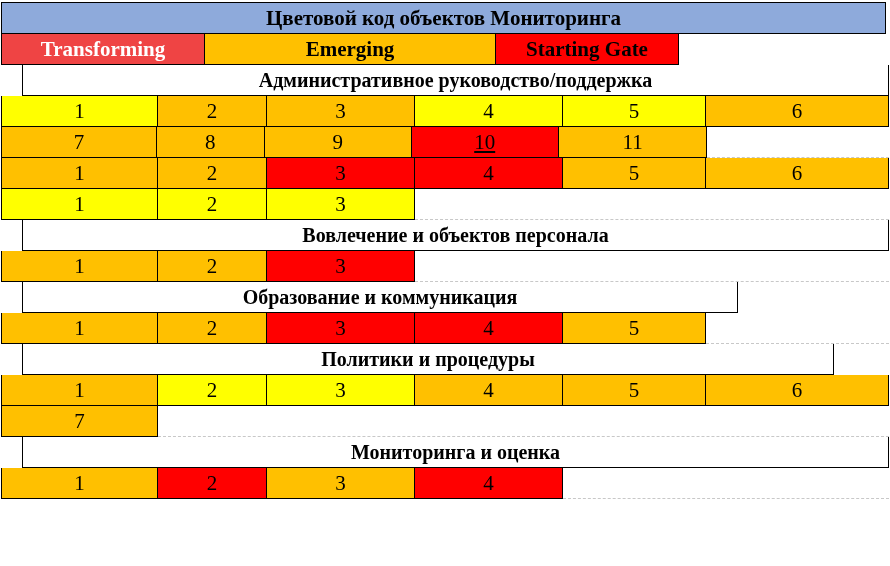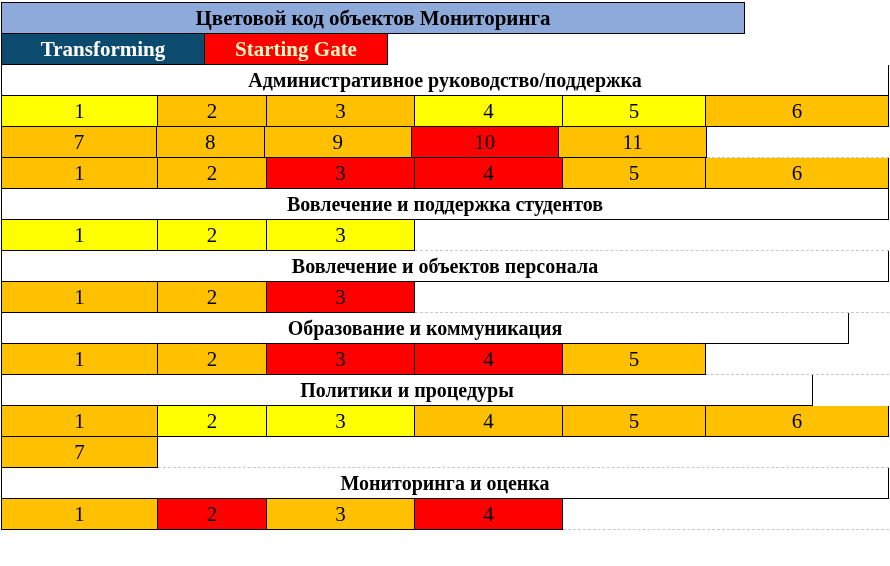--- a/index.html
+++ b/index.html
@@ -8,87 +8,85 @@
   #grid { position: absolute; left: 1px; top: 2px; width: 888px; }
   .row { position: relative; height: 31px; display: flex; }
   .row.title { height: 32px; }
   .cell { box-sizing: border-box; height: 100%; display: flex; align-items: center;
           justify-content: center; font-size: 21px; color: #000;
           border-right: 1px solid #000; border-bottom: 1px solid #000; }
   .cell:first-child { border-left: 1px solid #000; }
   .title .cell { background: #8eaadb; font-weight: bold; font-size: 21px;
                  border-top: 1px solid #000; }
   .legend .cell { font-weight: bold; font-size: 21px; }
-  .section .cell { background: #ffffff; font-weight: bold; font-size: 20px; }
-  .c-green { background: #0c4a6e; color: #ffffff !important; }
+  .section .cell { background: #ffffff; font-weight: bold; font-size: 20px; margin-left: 21px; }
+  .c-green { background: #ef4444; color: #ffffff !important; }
   .c-yellow { background: #ffff00; }
   .c-orange { background: #ffc000; }
   .c-red { background: #ff0000; }
   .c-empty { background: transparent; border-right: none !important; border-bottom: 1px dashed #c8c8c8 !important; }
-  .legend .c-red { color: #fef9c3; }
+  .legend .c-red { color: #000000; }
 </style>
 </head>
 <body>
 
 <div id="grid">
   <div class="row title">
-    <div class="cell" style="width:744px">Цветовой код объектов Мониторинга</div>
+    <div class="cell" style="width:885px">Цветовой код объектов Мониторинга</div>
   </div>
   <div class="row legend">
     <div class="cell c-green" style="width:204px">Transforming</div>
+    <div class="cell c-orange" style="width:291px">Emerging</div>
     <div class="cell c-red" style="width:183px">Starting Gate</div>
   </div>
   <div id="body-rows">
       <div class="row section">
         <div class="cell" style="width: 888px;">Административное руководство/поддержка</div>
       </div>
       <div class="row">
         <div class="cell c-yellow" style="width: 157px;">1</div>
         <div class="cell c-orange" style="width: 109px;">2</div>
         <div class="cell c-orange" style="width: 148px;">3</div>
         <div class="cell c-yellow" style="width: 148px;">4</div>
         <div class="cell c-yellow" style="width: 143px;">5</div>
         <div class="cell c-orange" style="width: 183px;">6</div>
       </div>
       <div class="row">
         <div class="cell c-orange" style="width: 157px;">7</div>
         <div class="cell c-orange" style="width: 109px;">8</div>
         <div class="cell c-orange" style="width: 148px;">9</div>
-        <div class="cell c-red" style="width: 148px;">10</div>
+        <div class="cell c-red" style="width: 148px; text-decoration: underline;">10</div>
         <div class="cell c-orange" style="width: 150px;">11</div>
         <div class="cell c-empty" style="width: 183px;"></div>
       </div>
       <div class="row">
         <div class="cell c-orange" style="width: 157px;">1</div>
         <div class="cell c-orange" style="width: 109px;">2</div>
         <div class="cell c-red" style="width: 148px;">3</div>
         <div class="cell c-red" style="width: 148px;">4</div>
         <div class="cell c-orange" style="width: 143px;">5</div>
         <div class="cell c-orange" style="width: 183px;">6</div>
-      </div>
-      <div class="row section">
-        <div class="cell" style="width: 888px;">Вовлечение и поддержка студентов</div>
       </div>
       <div class="row">
         <div class="cell c-yellow" style="width: 157px;">1</div>
         <div class="cell c-yellow" style="width: 109px;">2</div>
         <div class="cell c-yellow" style="width: 148px;">3</div>
         <div class="cell c-empty" style="width: 474px;"></div>
       </div>
       <div class="row section">
         <div class="cell" style="width: 888px;">Вовлечение и объектов персонала</div>
       </div>
       <div class="row">
         <div class="cell c-orange" style="width: 157px;">1</div>
         <div class="cell c-orange" style="width: 109px;">2</div>
         <div class="cell c-red" style="width: 148px;">3</div>
         <div class="cell c-empty" style="width: 474px;"></div>
       </div>
       <div class="row section">
-        <div class="cell" style="width: 848px;">Образование и коммуникация</div>
+        <div class="cell" style="width: 716px;">Образование и коммуникация</div>
       </div>
       <div class="row">
         <div class="cell c-orange" style="width: 157px;">1</div>
         <div class="cell c-orange" style="width: 109px;">2</div>
         <div class="cell c-red" style="width: 148px;">3</div>
         <div class="cell c-red" style="width: 148px;">4</div>
         <div class="cell c-orange" style="width: 143px;">5</div>
         <div class="cell c-empty" style="width: 183px;"></div>
       </div>
       <div class="row section">

